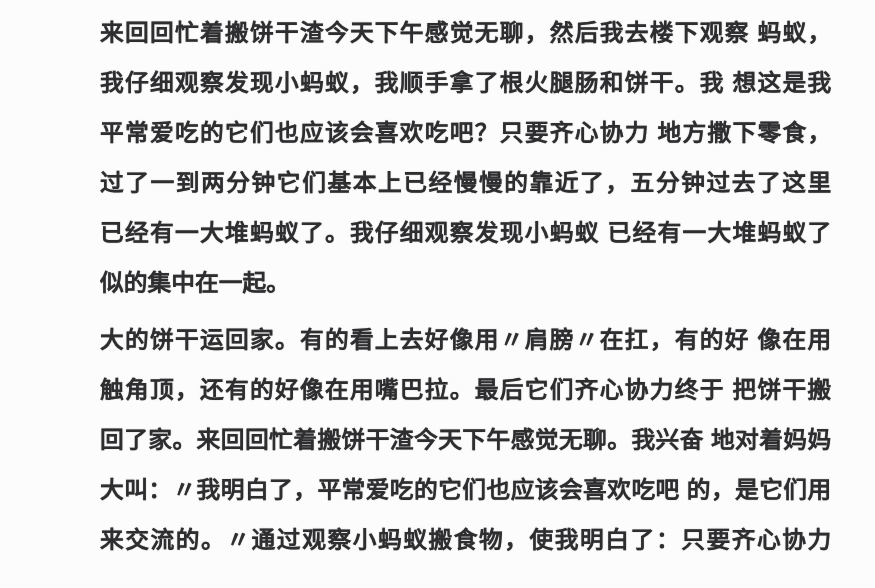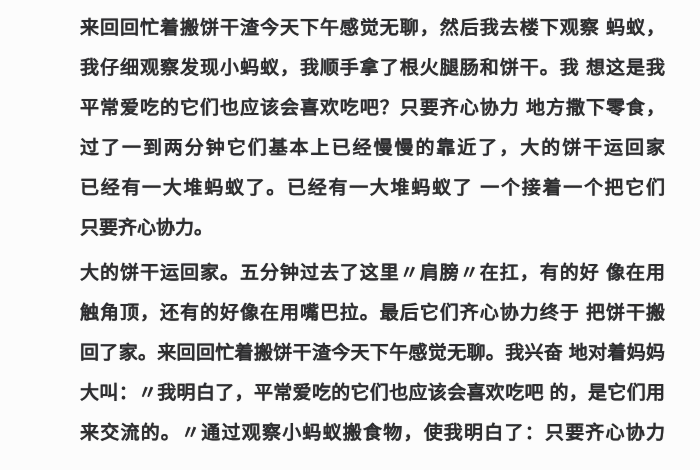--- a/index.html
+++ b/index.html
@@ -47,27 +47,27 @@
 </head>
 <body>
 
 <div class="page">
   <div class="textblock">
 
     <div class="para para1">
       <div class="line">来回回忙着搬饼干渣今天下午感觉无聊，然后我去楼下观察 蚂蚁，</div>
       <div class="line">我仔细观察发现小蚂蚁，我顺手拿了根火腿肠和饼干。我 想这是我</div>
       <div class="line">平常爱吃的它们也应该会喜欢吃吧？只要齐心协力 地方撒下零食，</div>
-      <div class="line">过了一到两分钟它们基本上已经慢慢的靠近了，大的饼干运回家</div>
-      <div class="line">已经有一大堆蚂蚁了。已经有一大堆蚂蚁了 一个接着一个把它们</div>
-      <div class="line short">只要齐心协力。</div>
+      <div class="line">过了一到两分钟它们基本上已经慢慢的靠近了，五分钟过去了这里</div>
+      <div class="line">已经有一大堆蚂蚁了。我仔细观察发现小蚂蚁 已经有一大堆蚂蚁了</div>
+      <div class="line short">似的集中在一起。</div>
     </div>
 
     <div class="para para2">
-      <div class="line">大的饼干运回家。五分钟过去了这里〃肩膀〃在扛，有的好 像在用</div>
+      <div class="line">大的饼干运回家。有的看上去好像用〃肩膀〃在扛，有的好 像在用</div>
       <div class="line">触角顶，还有的好像在用嘴巴拉。最后它们齐心协力终于 把饼干搬</div>
       <div class="line">回了家。来回回忙着搬饼干渣今天下午感觉无聊。我兴奋 地对着妈妈</div>
       <div class="line">大叫：〃我明白了，平常爱吃的它们也应该会喜欢吃吧 的，是它们用</div>
       <div class="line clipped">来交流的。〃通过观察小蚂蚁搬食物，使我明白了：只要齐心协力</div>
     </div>
 
   </div>
 </div>
 
 </body></html>

